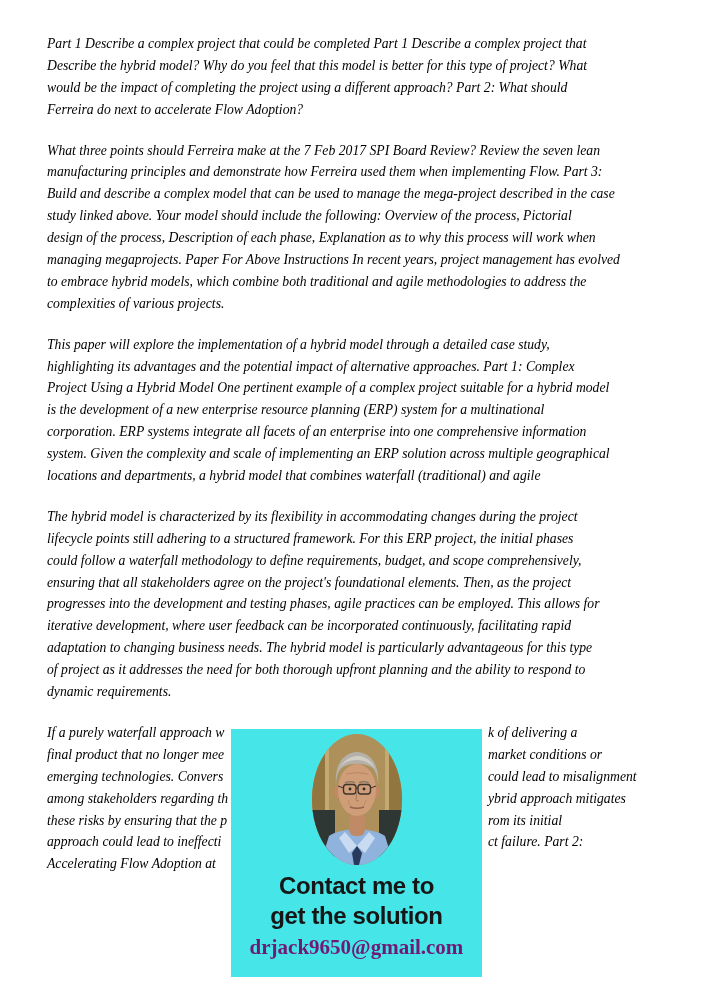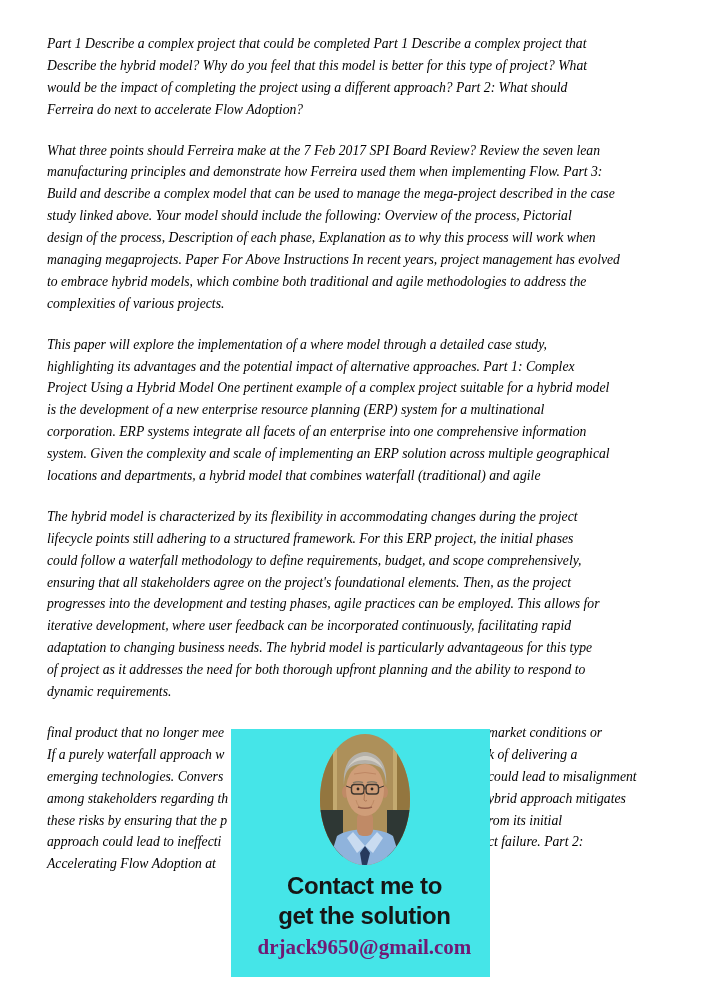--- a/index.html
+++ b/index.html
@@ -65,51 +65,51 @@
       <div class="line">What three points should Ferreira make at the 7 Feb 2017 SPI Board Review? Review the seven lean</div>
       <div class="line">manufacturing principles and demonstrate how Ferreira used them when implementing Flow. Part 3:</div>
       <div class="line">Build and describe a complex model that can be used to manage the mega-project described in the case</div>
       <div class="line">study linked above. Your model should include the following: Overview of the process, Pictorial</div>
       <div class="line">design of the process, Description of each phase, Explanation as to why this process will work when</div>
       <div class="line">managing megaprojects. Paper For Above Instructions In recent years, project management has evolved</div>
       <div class="line">to embrace hybrid models, which combine both traditional and agile methodologies to address the</div>
       <div class="line">complexities of various projects.</div>
     </div>
     <div class="para">
-      <div class="line">This paper will explore the implementation of a where model through a detailed case study,</div>
+      <div class="line">This paper will explore the implementation of a hybrid model through a detailed case study,</div>
       <div class="line">highlighting its advantages and the potential impact of alternative approaches. Part 1: Complex</div>
       <div class="line">Project Using a Hybrid Model One pertinent example of a complex project suitable for a hybrid model</div>
       <div class="line">is the development of a new enterprise resource planning (ERP) system for a multinational</div>
       <div class="line">corporation. ERP systems integrate all facets of an enterprise into one comprehensive information</div>
       <div class="line">system. Given the complexity and scale of implementing an ERP solution across multiple geographical</div>
       <div class="line">locations and departments, a hybrid model that combines waterfall (traditional) and agile</div>
     </div>
     <div class="para">
       <div class="line">The hybrid model is characterized by its flexibility in accommodating changes during the project</div>
       <div class="line">lifecycle points still adhering to a structured framework. For this ERP project, the initial phases</div>
       <div class="line">could follow a waterfall methodology to define requirements, budget, and scope comprehensively,</div>
       <div class="line">ensuring that all stakeholders agree on the project's foundational elements. Then, as the project</div>
       <div class="line">progresses into the development and testing phases, agile practices can be employed. This allows for</div>
       <div class="line">iterative development, where user feedback can be incorporated continuously, facilitating rapid</div>
       <div class="line">adaptation to changing business needs. The hybrid model is particularly advantageous for this type</div>
       <div class="line">of project as it addresses the need for both thorough upfront planning and the ability to respond to</div>
       <div class="line">dynamic requirements.</div>
     </div>
     <div class="para">
+      <div class="line split"><span class="lfrag">If a purely waterfall approach w</span><span class="rfrag">k of delivering a</span></div>
       <div class="line split"><span class="lfrag">final product that no longer mee</span><span class="rfrag">market conditions or</span></div>
-      <div class="line split"><span class="lfrag">If a purely waterfall approach w</span><span class="rfrag">k of delivering a</span></div>
       <div class="line split"><span class="lfrag">emerging technologies. Convers</span><span class="rfrag">could lead to misalignment</span></div>
       <div class="line split"><span class="lfrag">among stakeholders regarding th</span><span class="rfrag">ybrid approach mitigates</span></div>
       <div class="line split"><span class="lfrag">these risks by ensuring that the p</span><span class="rfrag">rom its initial</span></div>
       <div class="line split"><span class="lfrag">approach could lead to ineffecti</span><span class="rfrag">ct failure. Part 2:</span></div>
       <div class="line split"><span class="lfrag">Accelerating Flow Adoption at</span></div>
     </div>
   </div>
 
-<div class="ad" style="background: rgb(69, 229, 232); padding-left: 8px;">
+<div class="ad" style="background: rgb(69, 229, 232);">
   <span class="avatar-wrap">
     <svg viewBox="0 0 90 131" width="90" height="131" aria-hidden="true">
       <defs>
         <clipPath id="ovalClip">
             <ellipse cx="45" cy="65.5" rx="45" ry="65.5"></ellipse>
           </clipPath>
       </defs>
       <g clip-path="url(#ovalClip)">
         <rect width="90" height="131" fill="#ad905a"></rect>
         <rect x="0" y="0" width="13" height="131" fill="#93763f"></rect>

